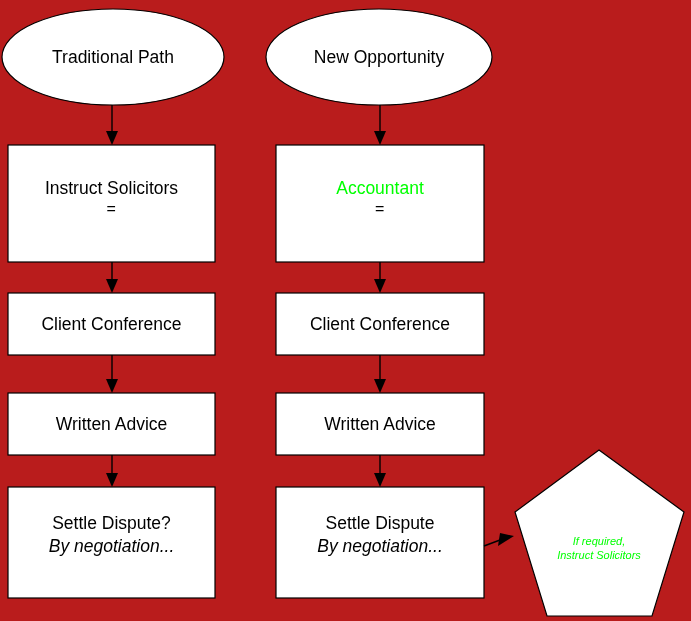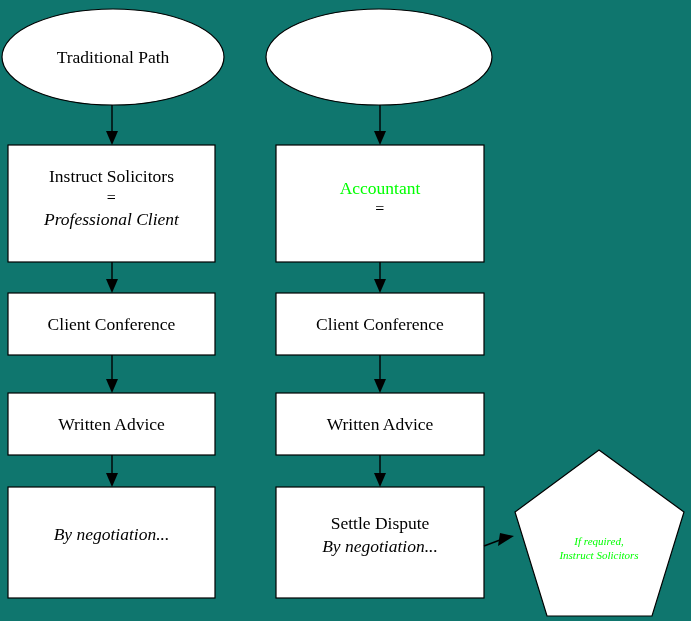--- a/index.html
+++ b/index.html
@@ -4,22 +4,22 @@
 <style>
   html, body {
     margin: 0;
     padding: 0;
     background: #ffffff;
   }
   #canvas {
     position: relative;
     width: 691px;
     height: 621px;
-    background: #0f766e;
-    font-family: Liberation Serif, serif;
+    background: #b91c1c;
+    font-family: Liberation Sans, sans-serif;
     overflow: hidden;
   }
   svg.layer {
     position: absolute;
     top: 0;
     left: 0;
     width: 691px;
     height: 621px;
   }
   .node-shape {
@@ -127,35 +127,38 @@
     </g>
   </svg>
 
   <div class="label" style="left:2px; top:33px; width:222px; height:48px;">
     <span class="ln">Traditional Path</span>
   </div>
 
   <div class="label" style="left:8px; top:148px; width:207px; height:100px;">
     <span class="ln">Instruct Solicitors</span>
     <span class="ln eq">=</span>
-    <span class="ln ital">Professional Client</span>
   </div>
 
   <div class="label" style="left:8px; top:293px; width:207px; height:62px;">
     <span class="ln">Client Conference</span>
   </div>
 
   <div class="label" style="left:8px; top:393px; width:207px; height:62px;">
     <span class="ln">Written Advice</span>
   </div>
 
   <div class="label" style="left:8px; top:492px; width:207px; height:85px;">
+    <span class="ln">Settle Dispute?</span>
     <span class="ln ital">By negotiation...</span>
   </div>
 
+  <div class="label" style="left:266px; top:33px; width:226px; height:48px;">
+    <span class="ln">New Opportunity</span>
+  </div>
 
   <div class="label" style="left:276px; top:148px; width:208px; height:100px;">
     <span class="ln grn">Accountant</span>
     <span class="ln eq">=</span>
   </div>
 
   <div class="label" style="left:276px; top:293px; width:208px; height:62px;">
     <span class="ln">Client Conference</span>
   </div>
 

